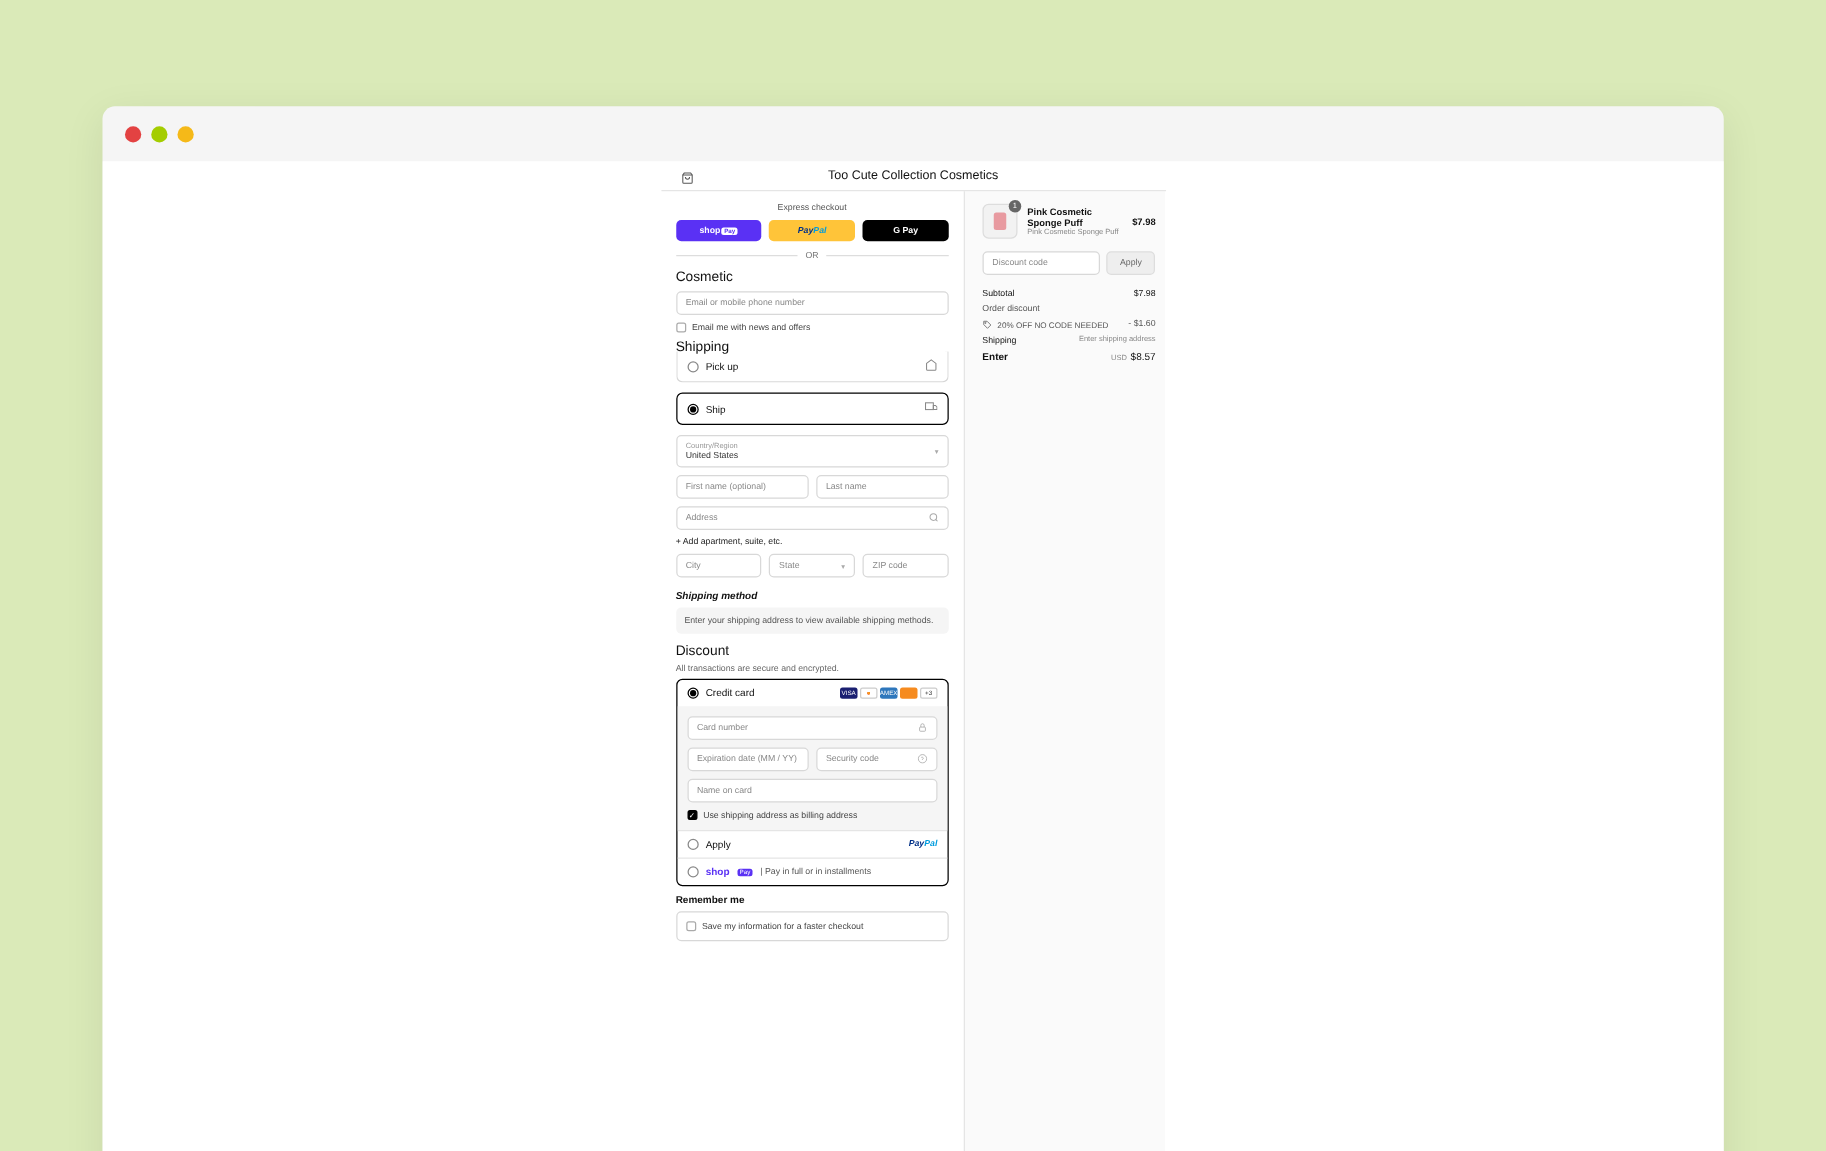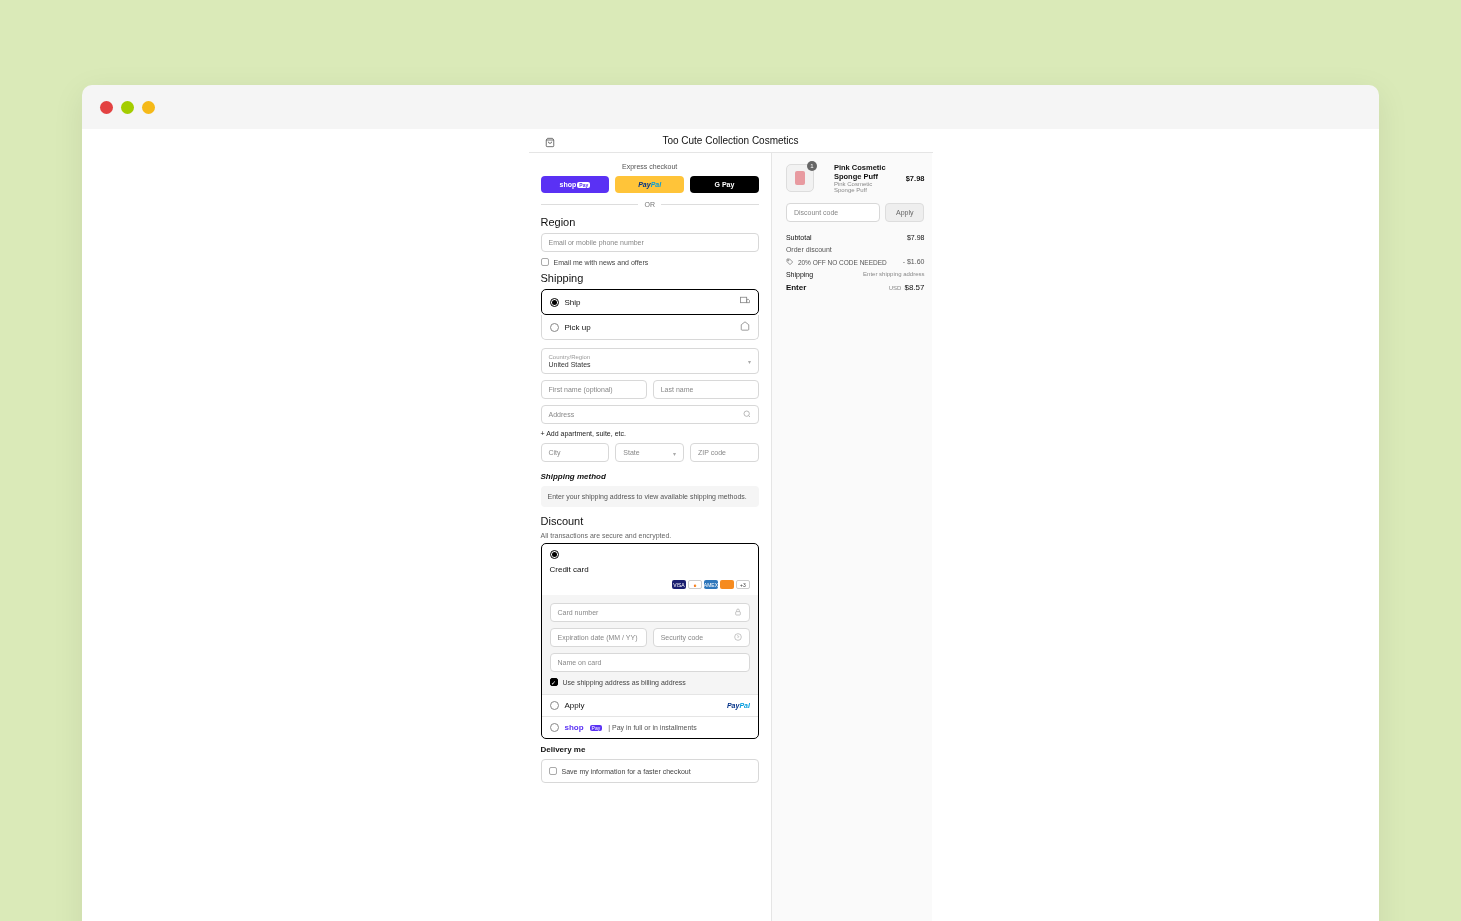--- a/index.html
+++ b/index.html
@@ -43,35 +43,35 @@
 .radio-group { border: 1px solid #d8d8d8; border-radius: 5px; overflow: hidden; margin-bottom: 8px; }
 .radio-group.selected-top { border: 1.5px solid #000; }
 .radio-row { display: flex; align-items: center; padding: 6px 8px; font-size: 8px; gap: 6px; position: relative; }
 .radio { width: 9px; height: 9px; border: 1px solid #888; border-radius: 50%; display: flex; align-items: center; justify-content: center; }
 .radio.checked { border-color: #000; }
 .radio.checked::after { content: ''; width: 5px; height: 5px; background: #000; border-radius: 50%; }
 .radio-icon { margin-left: auto; font-size: 9px; color: #888; }
 .addlink { font-size: 7px; color: #222; margin-bottom: 6px; display: block; }
 .banner { background: #f5f5f5; border-radius: 4px; padding: 7px; font-size: 7px; color: #555; margin-bottom: 8px; }
 .pay-group { border: 1.5px solid #000; border-radius: 5px; overflow: hidden; margin-bottom: 6px; }
-.pay-row { display: flex; padding: 6px 8px; gap: 6px; font-size: 8px; position: relative; flex-direction: column; }
+.pay-row { display: flex; align-items: center; padding: 6px 8px; gap: 6px; font-size: 8px; position: relative; }
 .card-icons { margin-left: auto; display: flex; gap: 2px; }
 .card-icon { width: 14px; height: 9px; border-radius: 2px; font-size: 5px; display: flex; align-items: center; justify-content: center; color: #fff; }
 .visa { background: #1a1f71; }
 .mc { background: #fff; border: 0.5px solid #ccc; }
 .amex { background: #2e77bc; }
 .disc { background: #f68b1f; }
 .more { background: #fff; border: 0.5px solid #ccc; color: #333; }
 .cc-body { background: #f5f5f5; padding: 8px; }
 .cc-body .field { margin-bottom: 6px; }
 .pay-alt { border-top: 1px solid #e5e5e5; display: flex; align-items: center; padding: 6px 8px; gap: 6px; font-size: 8px; }
 .pay-alt .logo-right { margin-left: auto; font-size: 7px; font-weight: 700; }
 .remember { border: 1px solid #d8d8d8; border-radius: 4px; padding: 7px; font-size: 7px; color: #444; display: flex; align-items: center; gap: 5px; margin-bottom: 8px; }
 .pay-btn { background: #000; color: #fff; text-align: center; padding: 8px; border-radius: 4px; font-size: 8px; font-weight: 600; cursor: pointer; }
-.summary-item { display: flex; align-items: center; gap: 20px; margin-bottom: 10px; }
+.summary-item { display: flex; align-items: center; gap: 8px; margin-bottom: 10px; }
 .thumb { width: 28px; height: 28px; background: #f2f2f2; border: 1px solid #ddd; border-radius: 5px; position: relative; display: flex; align-items: center; justify-content: center; }
 .thumb .qty { position: absolute; top: -4px; right: -4px; width: 10px; height: 10px; background: #666; color: #fff; border-radius: 50%; font-size: 6px; display: flex; align-items: center; justify-content: center; }
 .thumb-inner { width: 10px; height: 14px; background: #e89aa0; border-radius: 2px; }
 .item-info { flex: 1; }
 .item-name { font-size: 7.5px; font-weight: 600; }
 .item-variant { font-size: 6px; color: #888; }
 .item-price { font-size: 7.5px; font-weight: 600; }
 .discount-row { display: flex; gap: 5px; margin-bottom: 12px; }
 .discount-input { flex: 1; border: 1px solid #d8d8d8; border-radius: 4px; padding: 5px 7px; font-size: 7px; color: #888; background: #fff; }
 .apply-btn { background: #eee; border: 1px solid #ddd; border-radius: 4px; padding: 5px 10px; font-size: 7px; color: #666; cursor: pointer; }
@@ -124,47 +124,47 @@
               <div class="ebtn gpay">
                   <span>G Pay</span>
                 </div>
             </div>
             <div class="or-row">
               <div class="or-line"></div>
               <div class="or-text">OR</div>
               <div class="or-line"></div>
             </div>
 
-            <div class="section-title">Region</div>
+            <div class="section-title">Cosmetic</div>
             <div class="field"><span>Email or mobile phone number</span></div>
             <div class="chk">
               <div class="box"></div>
               <span>Email me with news and offers</span>
             </div>
 
             <div class="section-title">Shipping</div>
+            <div class="radio-group" style="border-top:none;margin-top:-8px;border-radius:0 0 5px 5px;">
+              <div class="radio-row">
+                <div class="radio"></div>
+                <span>Pick up</span>
+                <span class="radio-icon">
+                  <svg width="10" height="10" viewBox="0 0 24 24" fill="none" stroke="#888" stroke-width="2">
+                      <path d="M3 9l9-7 9 7v11a2 2 0 01-2 2H5a2 2 0 01-2-2z"></path>
+                    </svg>
+                </span>
+              </div>
+            </div>
             <div class="radio-group selected-top">
               <div class="radio-row">
                 <div class="radio checked"></div>
                 <span>Ship</span>
                 <span class="radio-icon">
                   <svg width="10" height="10" viewBox="0 0 24 24" fill="none" stroke="#888" stroke-width="2">
                       <rect x="1" y="3" width="15" height="13"></rect>
                       <polygon points="16,8 20,8 23,11 23,16 16,16"></polygon>
-                    </svg>
-                </span>
-              </div>
-            </div>
-            <div class="radio-group" style="border-top:none;margin-top:-8px;border-radius:0 0 5px 5px;">
-              <div class="radio-row">
-                <div class="radio"></div>
-                <span>Pick up</span>
-                <span class="radio-icon">
-                  <svg width="10" height="10" viewBox="0 0 24 24" fill="none" stroke="#888" stroke-width="2">
-                      <path d="M3 9l9-7 9 7v11a2 2 0 01-2 2H5a2 2 0 01-2-2z"></path>
                     </svg>
                 </span>
               </div>
             </div>
 
             <div class="field">
               <span class="float-label">Country/Region</span>
               <span style="color:#333">United States</span>
               <span class="caret">▾</span>
             </div>
@@ -243,21 +243,21 @@
                 <span class="logo-right"><span style="color:#003087;font-style:italic">Pay</span><span style="color:#009cde;font-style:italic">Pal</span></span>
               </div>
               <div class="pay-alt">
                 <div class="radio"></div>
                 <span style="color:#5a31f4;font-weight:700">shop</span>
                   <span style="background:#5a31f4;color:#fff;padding:0 2px;border-radius:2px;font-size:5px;">Pay</span>
                 <span style="color:#555;font-size:7px">| <span>Pay in full or in installments</span></span>
               </div>
             </div>
 
-            <div style="font-size:8px;font-weight:600;margin:6px 0 5px 0;">Delivery me</div>
+            <div style="font-size:8px;font-weight:600;margin:6px 0 5px 0;">Remember me</div>
             <div class="remember">
               <div class="box" style="width:8px;height:8px;border:1px solid #aaa;border-radius:2px"></div>
               <span>Save my information for a faster checkout</span>
             </div>
 
           </div>
         </div>
 
         <div class="right">
           <div class="summary-item">

